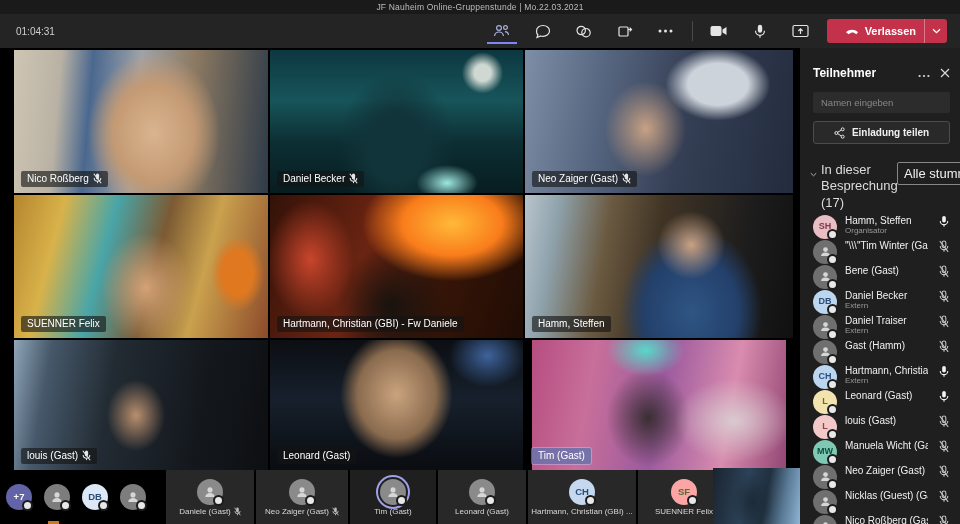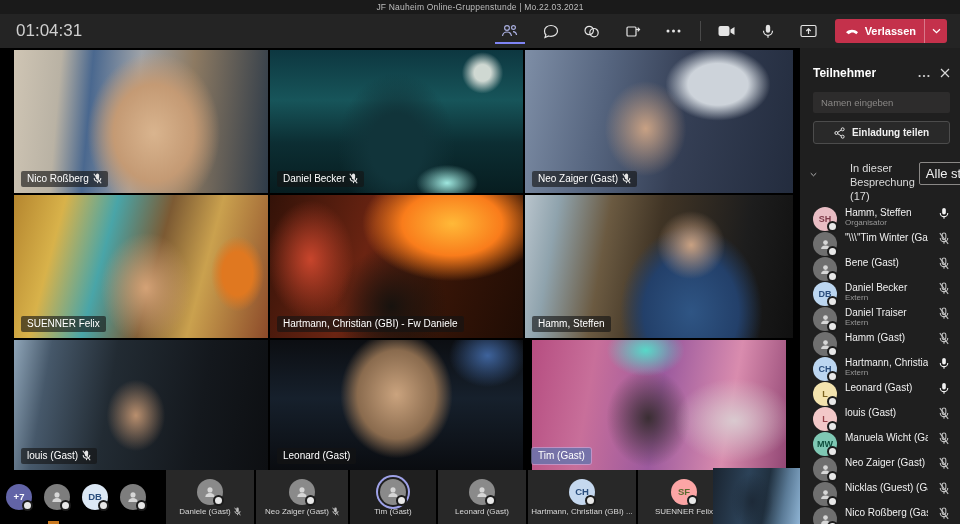--- a/index.html
+++ b/index.html
@@ -4,27 +4,27 @@
 <style>
   * { margin:0; padding:0; box-sizing:border-box; }
   html,body { width:960px; height:524px; overflow:hidden; background:#000; font-family:"Liberation Sans", sans-serif; }
 
   
   .titlebar { position:absolute; left:0; top:0; width:960px; height:14px; background:#1a1a1a; display:flex; align-items:center; justify-content:center; }
   .titlebar-text { font-size:8.5px; color:#bdbdbd; letter-spacing:.2px; }
 
   
   .controlbar { position:absolute; left:0; top:14px; width:960px; height:34px; background:#242424; display:flex; align-items:center; }
-  .timer { font-size:17px; color:#cfcfcf; margin-left:16px; }
+  .timer { font-size:10px; color:#cfcfcf; margin-left:16px; }
   .controls-right { display:flex; align-items:center; gap:11px; margin-left:auto; padding-right:13px; }
   .cicon { width:30px; height:26px; display:flex; align-items:center; justify-content:center; color:#e4e4e4; border-radius:3px; }
   .cicon svg { display:block; }
   .cicon.active { color:#a9aede; border-bottom:2px solid #7f85f5; border-radius:0; }
   .vdivider { width:1px; height:20px; background:#4a4a4a; }
-  .leave-btn { display:flex; align-items:center; height:24px; background:#c4314b; border-radius:3px; color:#fff; padding:0 0 0 10px; }
+  .leave-btn { display:flex; align-items:center; height:24px; background:#c4314b; border-radius:3px; color:#fff; padding:0 0 0 18px; }
   .leave-btn .leave-label { font-size:11px; font-weight:bold; margin:0 8px 0 6px; }
   .leave-div { width:1px; height:24px; background:rgba(255,255,255,.35); }
   .leave-caret { width:22px; display:flex; align-items:center; justify-content:center; height:24px; }
 
   
   .stage { position:absolute; left:0; top:48px; width:960px; height:476px; background:#000; }
   .grid { position:absolute; left:14px; top:2px; display:grid; grid-template-columns:254px 253px 268px; grid-template-rows:143px 143px 130px; gap:2px; }
   .tile { position:relative; overflow:hidden; background:#111; }
   .tile-label { position:absolute; left:7px; bottom:6px; display:flex; align-items:center; gap:4px; background:rgba(20,20,20,.62); color:#fff; font-size:10px; padding:2px 6px 3px; border-radius:2px; max-width:92%; white-space:nowrap; }
   .tile-label[data-state="speaking"] { background:rgba(104,116,172,.85); box-shadow:0 0 0 1px rgba(190,200,255,.45); }
@@ -98,21 +98,21 @@
   .sidebar { position:absolute; left:800px; top:48px; width:160px; height:476px; background:#1f1f1f; overflow:hidden; }
   .panel-head { display:flex; align-items:center; padding:16px 10px 8px 13px; }
   .panel-title { font-size:12px; font-weight:bold; color:#fff; }
   .panel-head-icons { margin-left:auto; display:flex; align-items:center; gap:10px; color:#d8d8d8; }
   .search-box { margin:2px 10px 8px 13px; height:21px; background:#2d2c2c; border-radius:2px; display:flex; align-items:center; }
   .search-box input { width:100%; background:transparent; border:0; outline:none; color:#e0e0e0; font-size:9.5px; padding:0 8px; font-family:"Liberation Sans",sans-serif; }
   .search-box input::placeholder { color:#8a8886; }
   .invite-btn { margin:0 10px 10px 13px; height:23px; background:#292929; border:1px solid #4c4c4c; border-radius:3px; display:flex; align-items:center; justify-content:center; gap:7px; color:#f0f0f0; font-size:10px; font-weight:bold; }
   .section-row { display:flex; align-items:flex-start; padding:8px 10px 4px 10px; gap:4px; }
   .section-caret { color:#bdbdbd; margin-top:1px; }
-  .section-label { font-size:11px; color:#dcdcdc; line-height:1.25; width:72px;margin-left:29px; }
+  .section-label { font-size:13px; color:#dcdcdc; line-height:1.25; width:72px; }
   .muteall-btn { margin-left:auto; border:1px solid #8a8886; border-radius:2px; color:#f0f0f0; font-size:13px; padding:3px 6px; white-space:nowrap; background:transparent; }
   .plist { }
   .prow { display:flex; height:25px; padding:0 8px 0 13px; gap:8px; }
   .prow .avatar { width:24px; height:24px; font-size:9px; }
   .ptext { flex:1; min-width:0; }
   .pname { font-size:10px; color:#f0f0f0; line-height:11px; white-space:nowrap; overflow:hidden; }
   .psub { font-size:8px; color:#9a9a9a; line-height:9px; white-space:nowrap; }
   .psub:empty { display:none; }
   .pmic { width:16px; display:flex; justify-content:center; }
   .pmic .mic-on { color:#f0f0f0; } .pmic .mic-off { color:#c2c2c2; }
@@ -532,21 +532,21 @@
     </div>
     <div class="prow">
       <div class="avatar" style="background:#6f6f6f;color:#d6d6d6">
           <span class="initials"></span>
           <svg class="person-glyph" width="13" height="13" viewBox="0 0 16 16" fill="currentColor">
             <circle cx="8" cy="5.6" r="2.9"></circle>
             <path d="M2.6 13.6a5.4 4.4 0 0 1 10.8 0z"></path>
           </svg>
         </div>
       <div class="ptext">
-          <div class="pname">Hamm (Gast)</div>
+          <div class="pname">Gast (Hamm)</div>
         </div>
       <span class="pmic" data-state="muted">
           <svg class="mic-off" width="10" height="13" viewBox="0 0 12 15" fill="none" stroke="currentColor" stroke-width="1.3">
             <rect x="3.8" y="0.8" width="4.4" height="8" rx="2.2"></rect>
             <path d="M1.5 6.8a4.5 4.5 0 0 0 9 0"></path>
             <path d="M6 11.4v2.4"></path>
             <path d="M1 1l10 13"></path>
           </svg>
         </span>
     </div>

